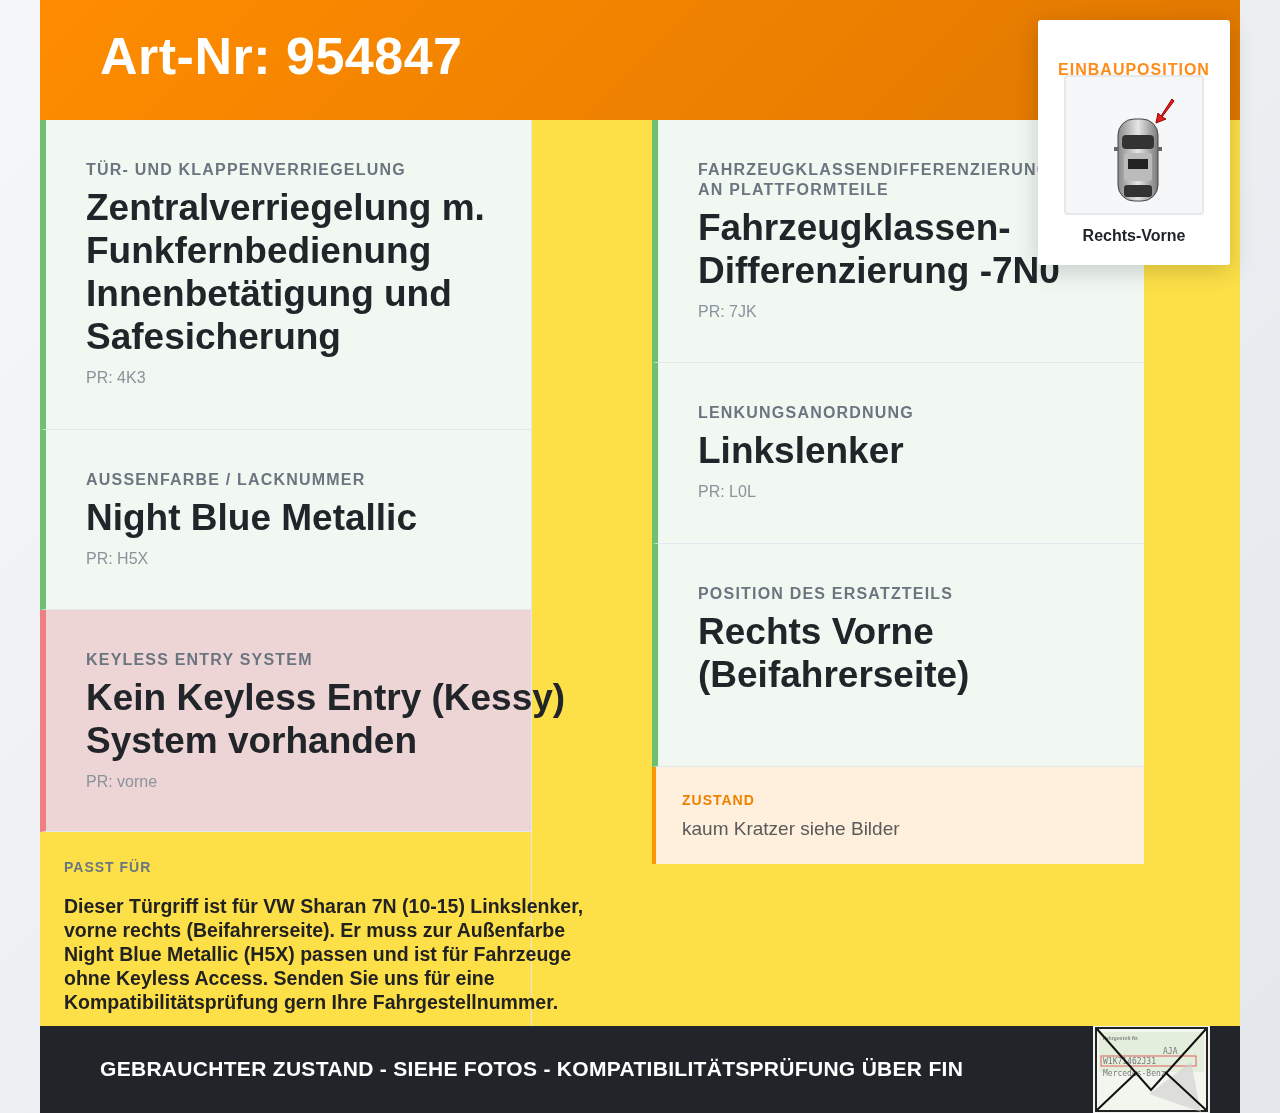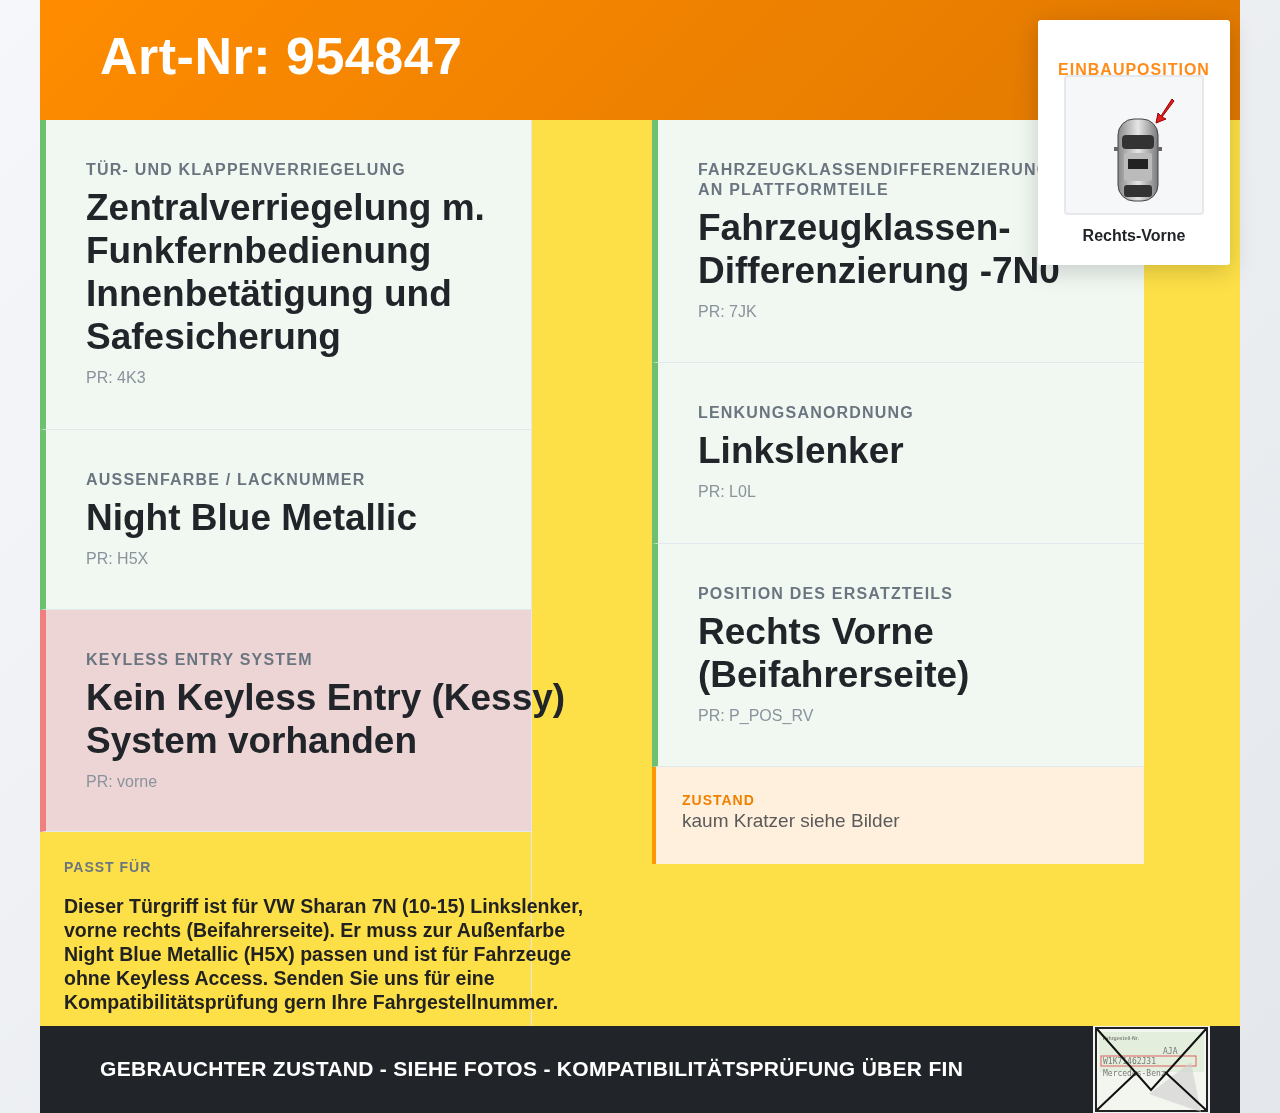--- a/index.html
+++ b/index.html
@@ -39,21 +39,21 @@
   .card-value {
     color: #212529; font-size: 37px; font-weight: bold; line-height: 43px;
     margin-top: 6px;
   }
   .card-pr { color: #8a939c; font-size: 16px; line-height: 20px; margin-top: 10px; }
   .zustand {
     position: relative; background: #fff0de; border-left: 4px solid #ff9800;
     padding: 24px 22px 0 26px; height: 97px;
   }
   .zustand-label { color: #f08000; font-size: 14px; font-weight: bold; letter-spacing: 1px; line-height: 18px; }
-  .zustand-text { color: #5a5a5a; font-size: 19px; line-height: 24px; }
+  .zustand-text { color: #5a5a5a; font-size: 19px; line-height: 24px; margin-top: 8px; }
   .passt { padding: 26px 24px 0 24px; }
   .passt-label { color: #6b7580; font-size: 14px; font-weight: bold; letter-spacing: 1px; line-height: 18px; }
   .passt-text { color: #222; font-size: 19.5px; font-weight: bold; line-height: 24px; margin-top: 18px; }
   .footer {
     position: absolute; left: 0; top: 1026px; width: 1200px; height: 87px;
     background: #212529;
   }
   .footer-text {
     position: absolute; left: 60px; top: 30px; color: #fff; font-size: 21px;
     font-weight: bold; line-height: 26px; letter-spacing: 0.3px;
@@ -118,21 +118,20 @@
       <div class="card-pr">PR: 7JK</div>
     </div>
     <div class="card" style="height:181px">
       <div class="card-label">LENKUNGSANORDNUNG</div>
       <div class="card-value">Linkslenker</div>
       <div class="card-pr">PR: L0L</div>
     </div>
     <div class="card" style="height:223px">
       <div class="card-label">POSITION DES ERSATZTEILS</div>
       <div class="card-value" style="width:330px">Rechts Vorne (Beifahrerseite)</div>
-      <div class="card-pr">PR: P_POS_RV</div>
     </div>
     <div class="zustand">
       <div class="zustand-label">ZUSTAND</div>
       <div class="zustand-text">kaum Kratzer siehe Bilder</div>
     </div>
   </div>
 
   <div class="footer">
     <div class="footer-text">GEBRAUCHTER ZUSTAND - SIEHE FOTOS - KOMPATIBILITÄTSPRÜFUNG ÜBER FIN</div>
     <div class="footer-thumb">

